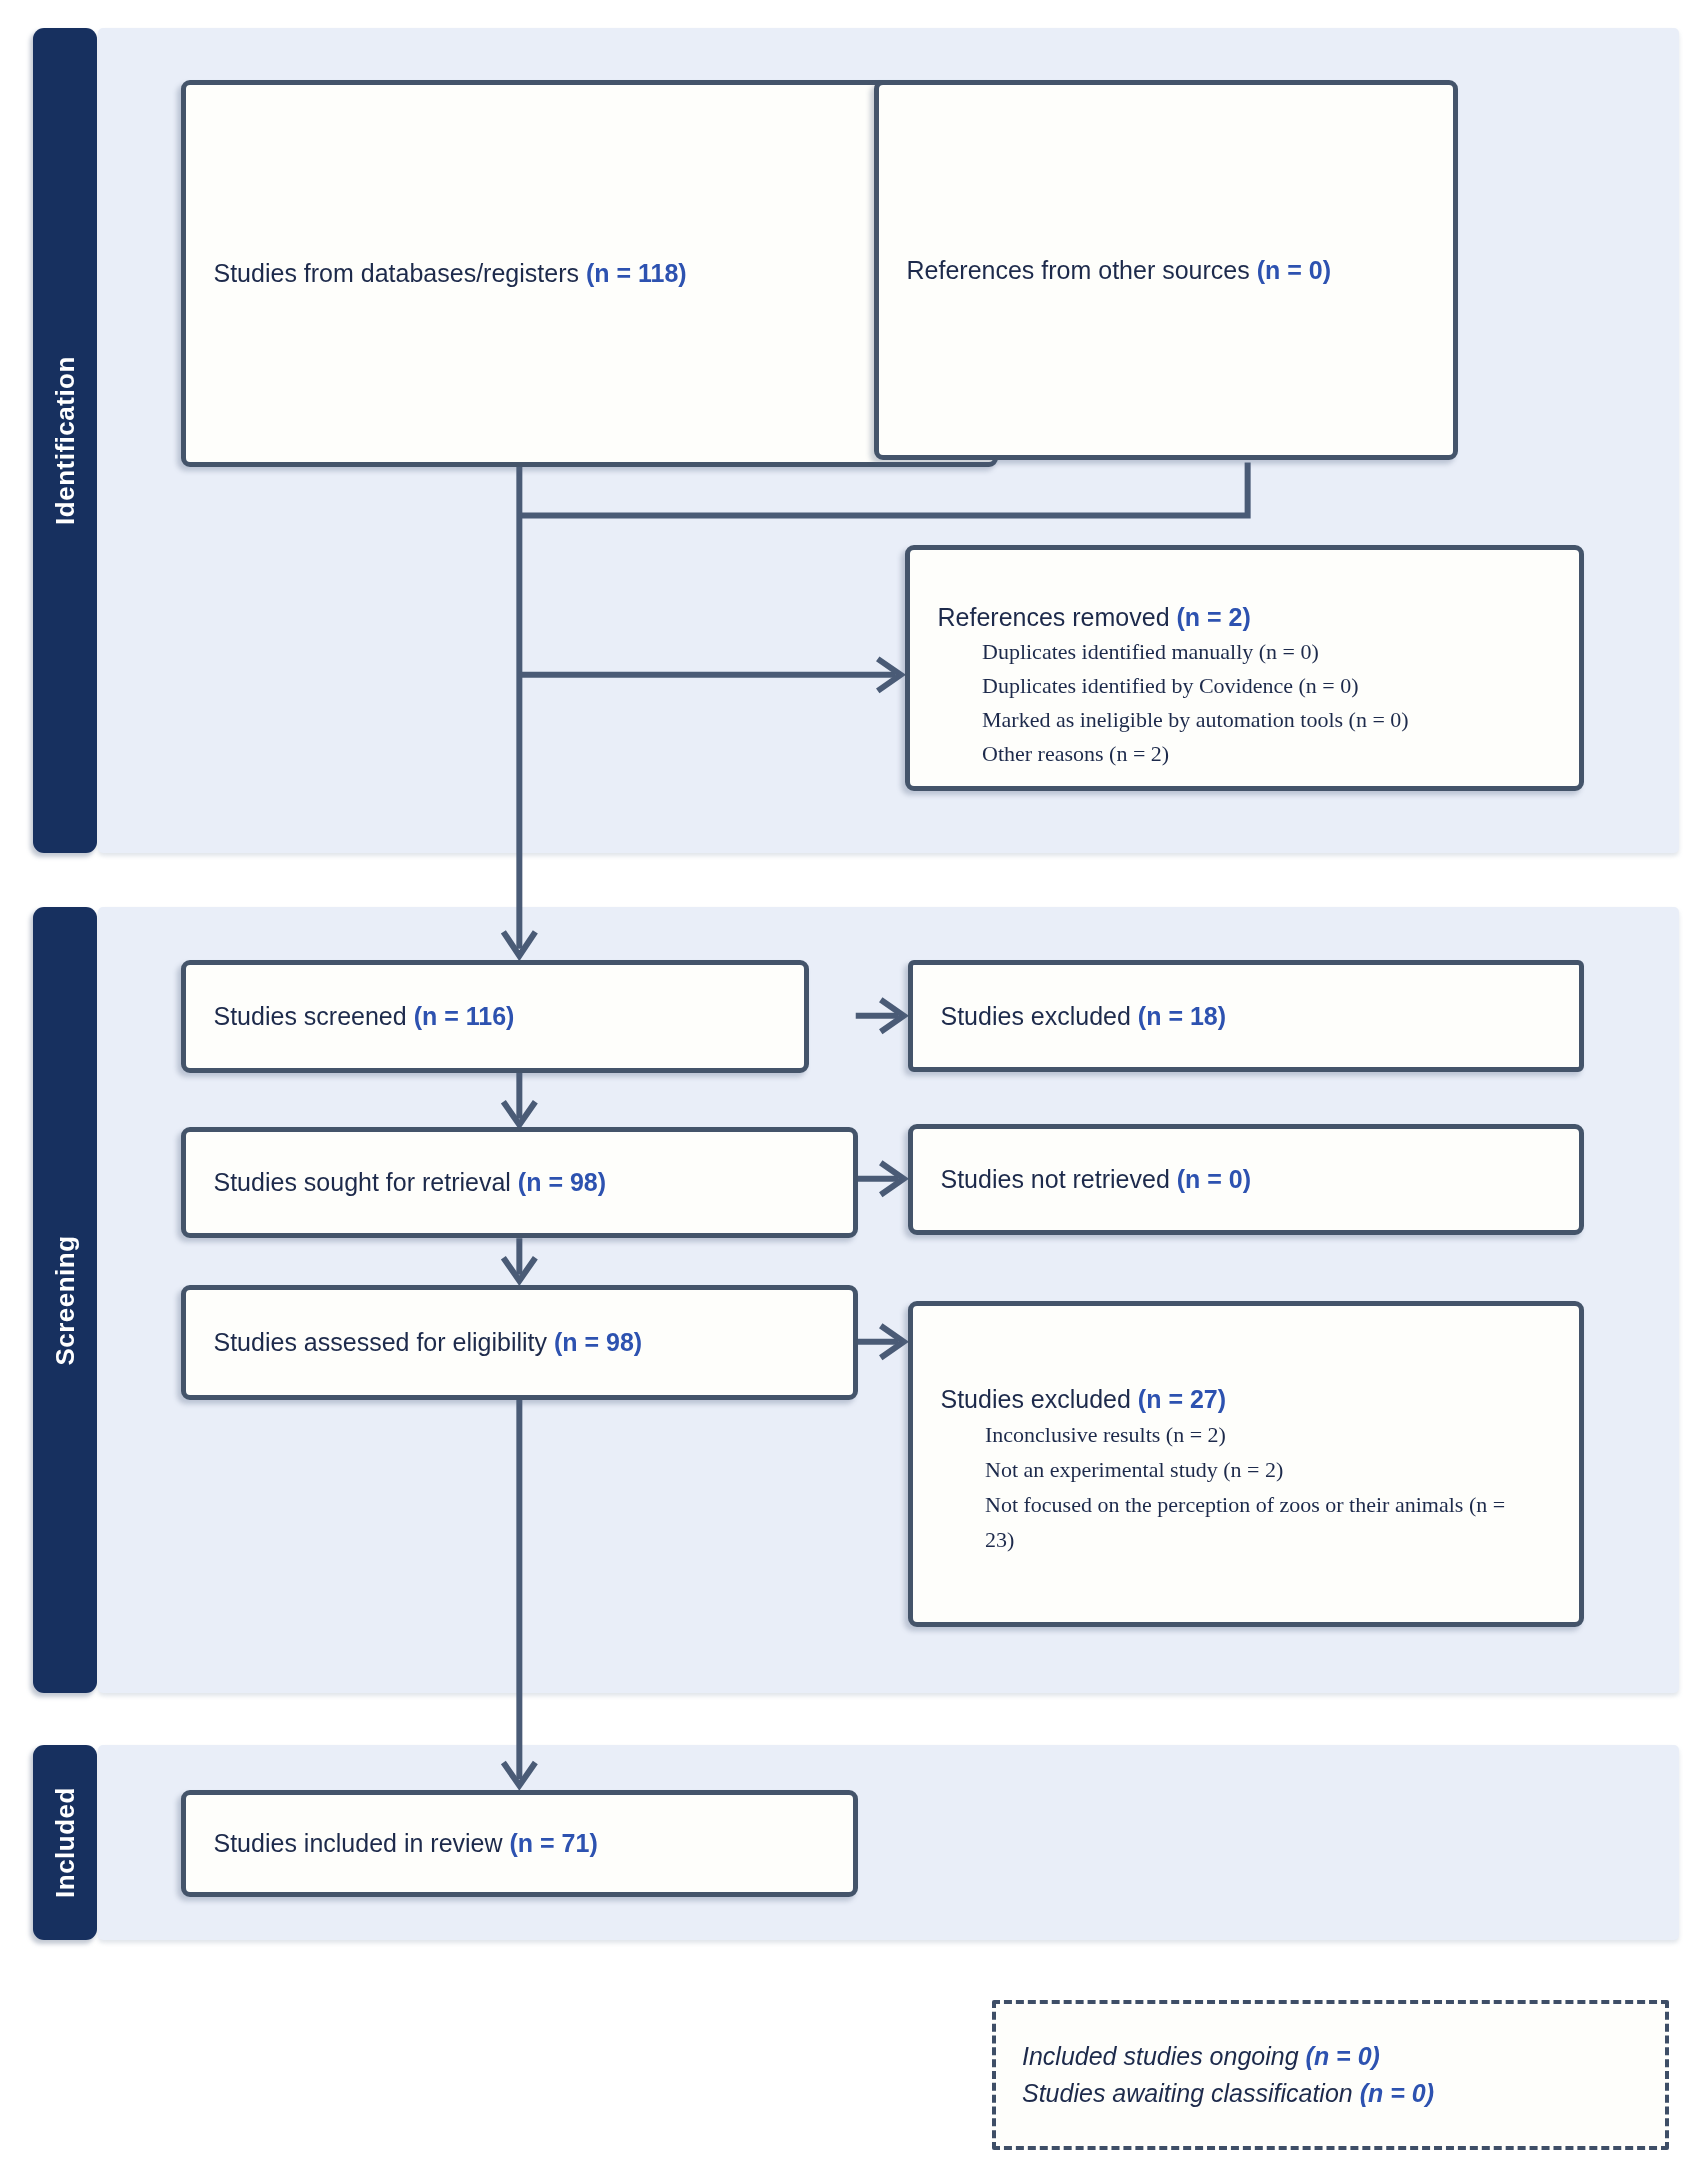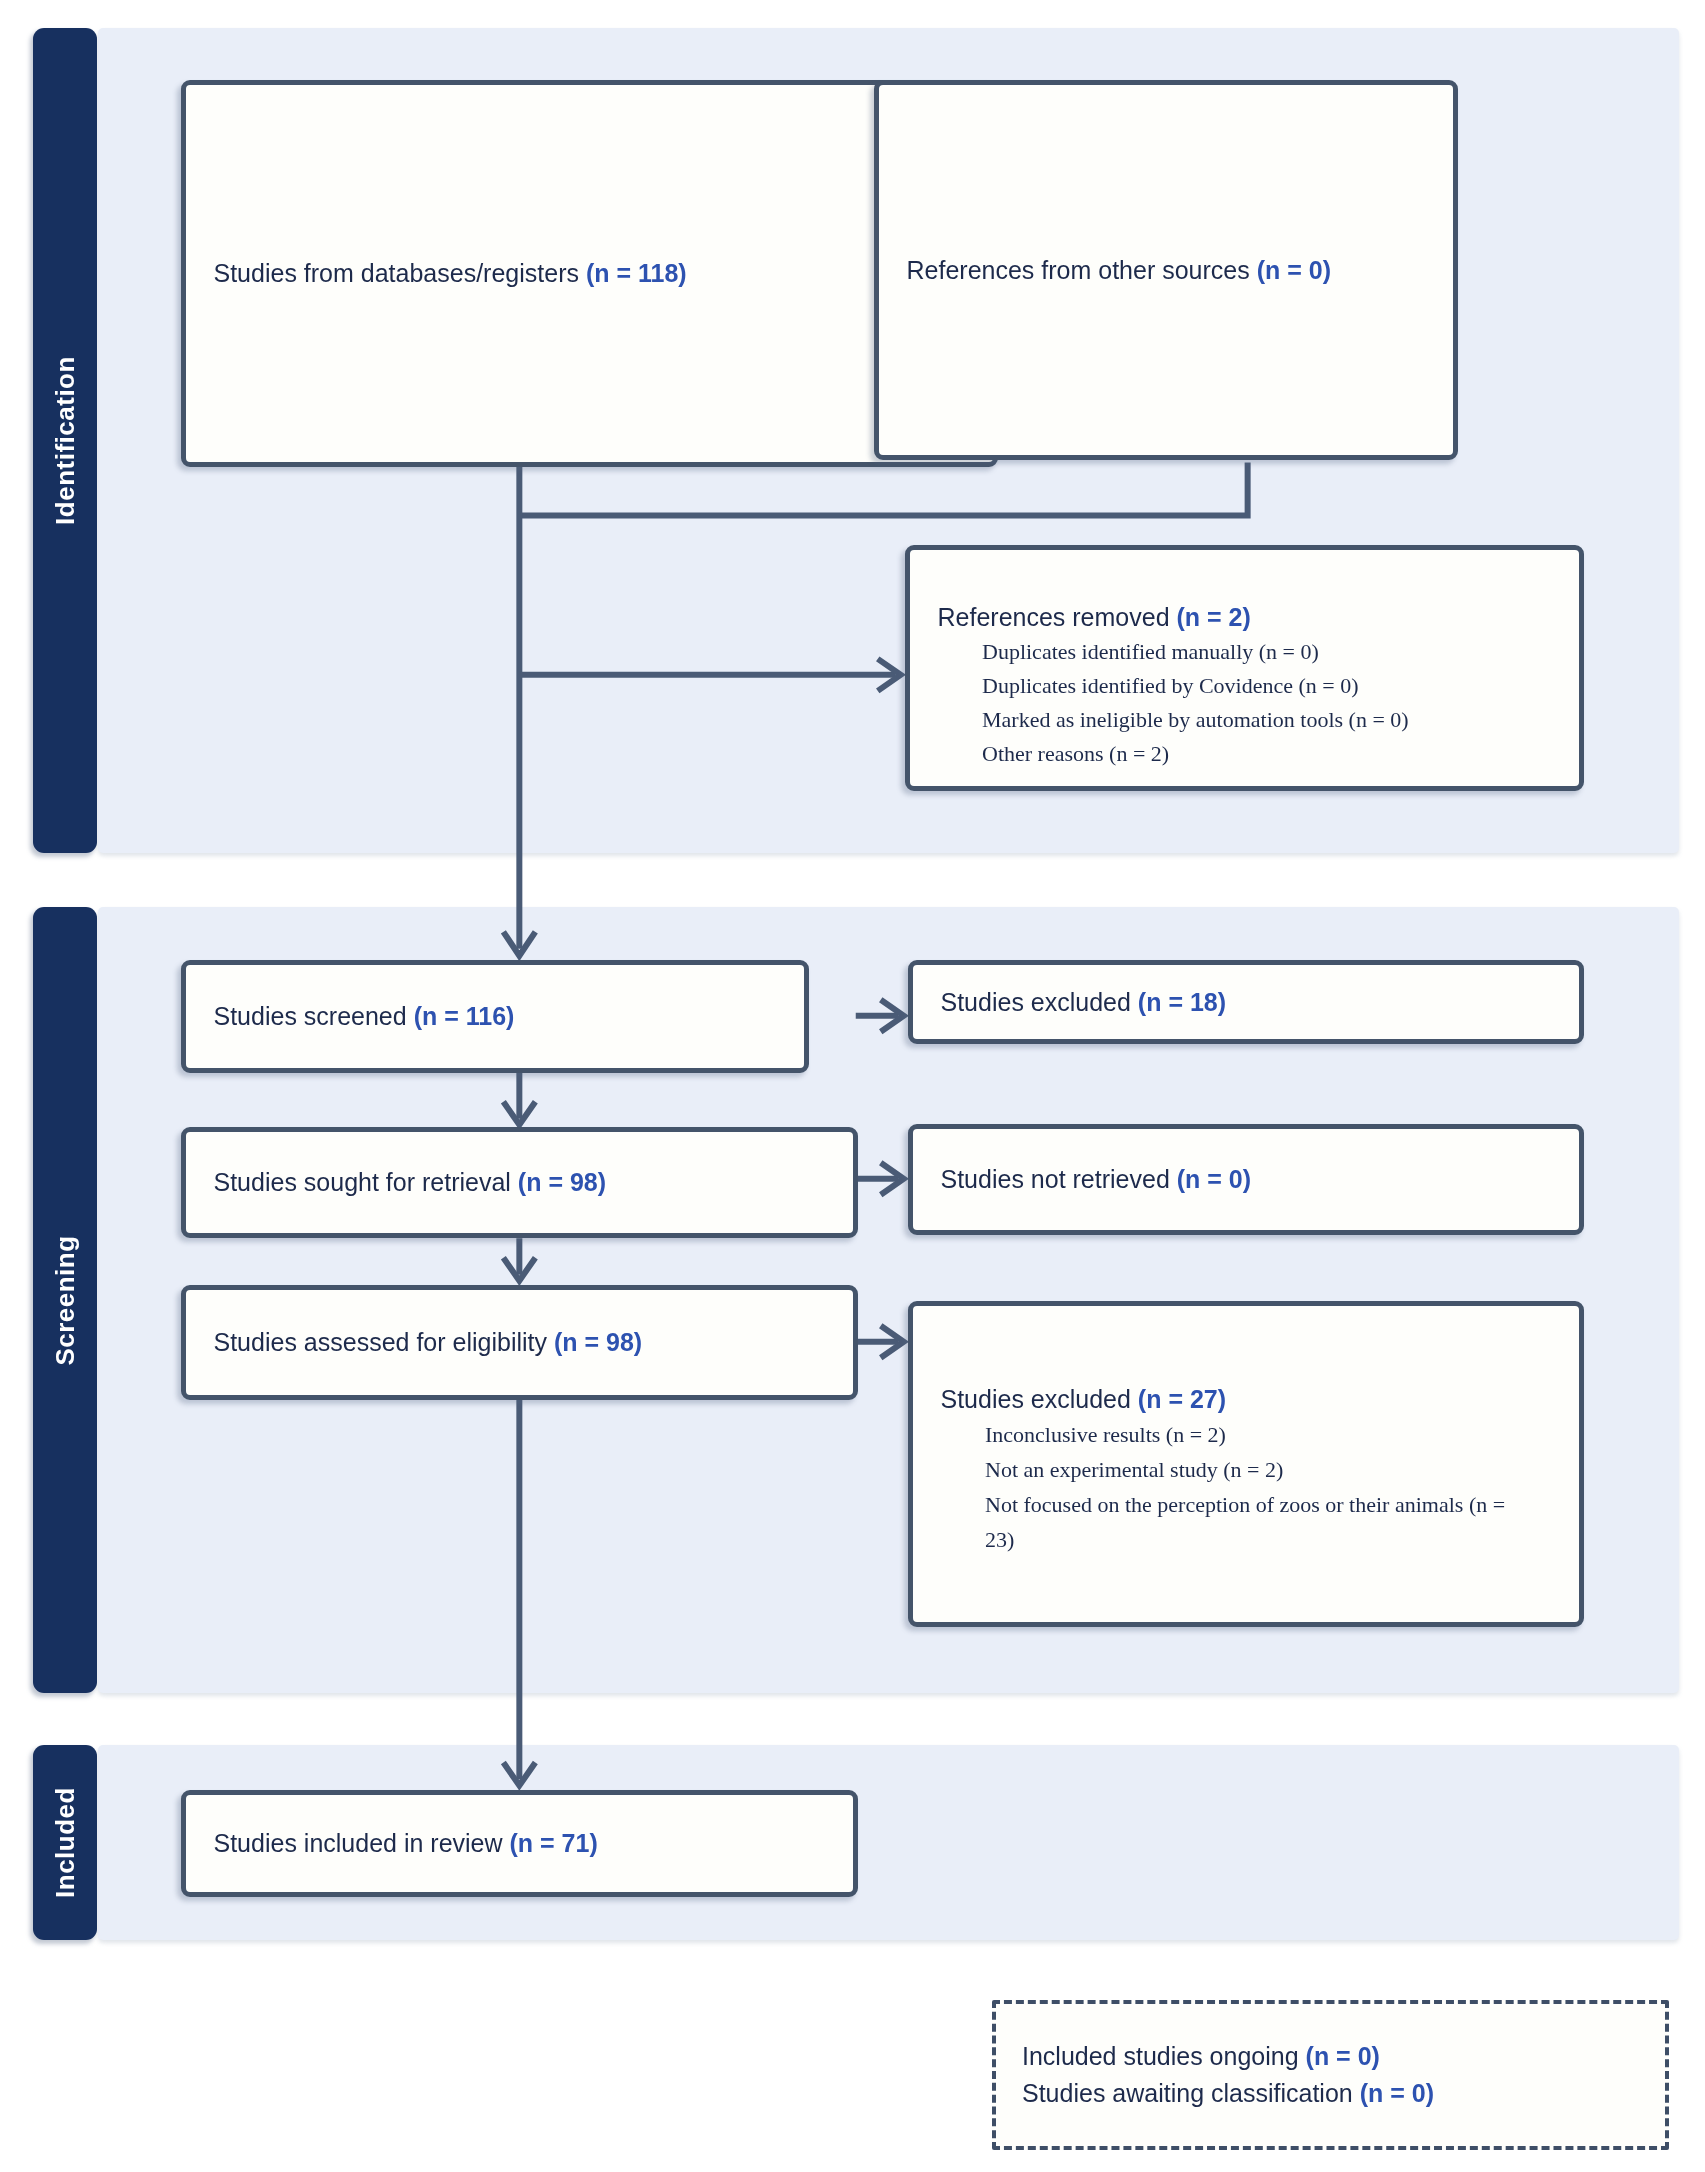--- a/index.html
+++ b/index.html
@@ -27,21 +27,21 @@
   .sub{margin:0;padding-left:72px;padding-right:10px;font-size:22px;line-height:34px;color:#1d2a4b;font-family:Liberation Serif, serif;}
   .sub .subn{color:#1d2a4b;font-weight:400;}
   #box-removed{padding-top:50px;}
   #box-excluded-elig{padding-top:76px;margin-top:17px;}
   #box-excluded-elig .sub{line-height:35px;padding-right:60px;}
 
   
   .dashed{position:absolute;box-sizing:border-box;background:#fefefb;border:4.5px dashed #3e4e66;
           border-radius:2px;display:flex;flex-direction:column;justify-content:center;
           color:#1d2a4b;font-size:25px;z-index:2;}
-  .dashed .line{margin:0;padding-left:26px;line-height:37px;}
+  .dashed .line{margin:0;padding-left:26px;line-height:37px;font-style:italic;}
 
   
   #connectors{position:absolute;left:0;top:0;z-index:1;}
   #connectors path{stroke:#4a5b76;stroke-width:12;fill:none;}
 </style>
 </head>
 <body>
 
 <div id="canvas">
 
@@ -92,21 +92,21 @@
     <p class="sub"><span>Duplicates identified manually</span> <span class="subn">(n = 0)</span></p>
     <p class="sub"><span>Duplicates identified by Covidence</span> <span class="subn">(n = 0)</span></p>
     <p class="sub"><span>Marked as ineligible by automation tools</span> <span class="subn">(n = 0)</span></p>
     <p class="sub"><span>Other reasons</span> <span class="subn">(n = 2)</span></p>
   </div>
 
   <div class="box single" style="left:181px;top:960px;width:628px;height:113px;">
     <p class="line"><span>Studies screened</span> <span class="n">(n = 116)</span></p>
   </div>
 
-  <div class="box single" style="left:908px;top:960px;width:676px;height:84px;">
+  <div class="box single" style="left:908px;top:960px;width:676px;height:112px;border-radius:6px;">
     <p class="line"><span>Studies excluded</span> <span class="n">(n = 18)</span></p>
   </div>
 
   <div class="box single" style="left:181px;top:1127px;width:677px;height:111px;">
     <p class="line"><span>Studies sought for retrieval</span> <span class="n">(n = 98)</span></p>
   </div>
 
   <div class="box single" style="left:908px;top:1124px;width:676px;height:111px;">
     <p class="line"><span>Studies not retrieved</span> <span class="n">(n = 0)</span></p>
   </div>

